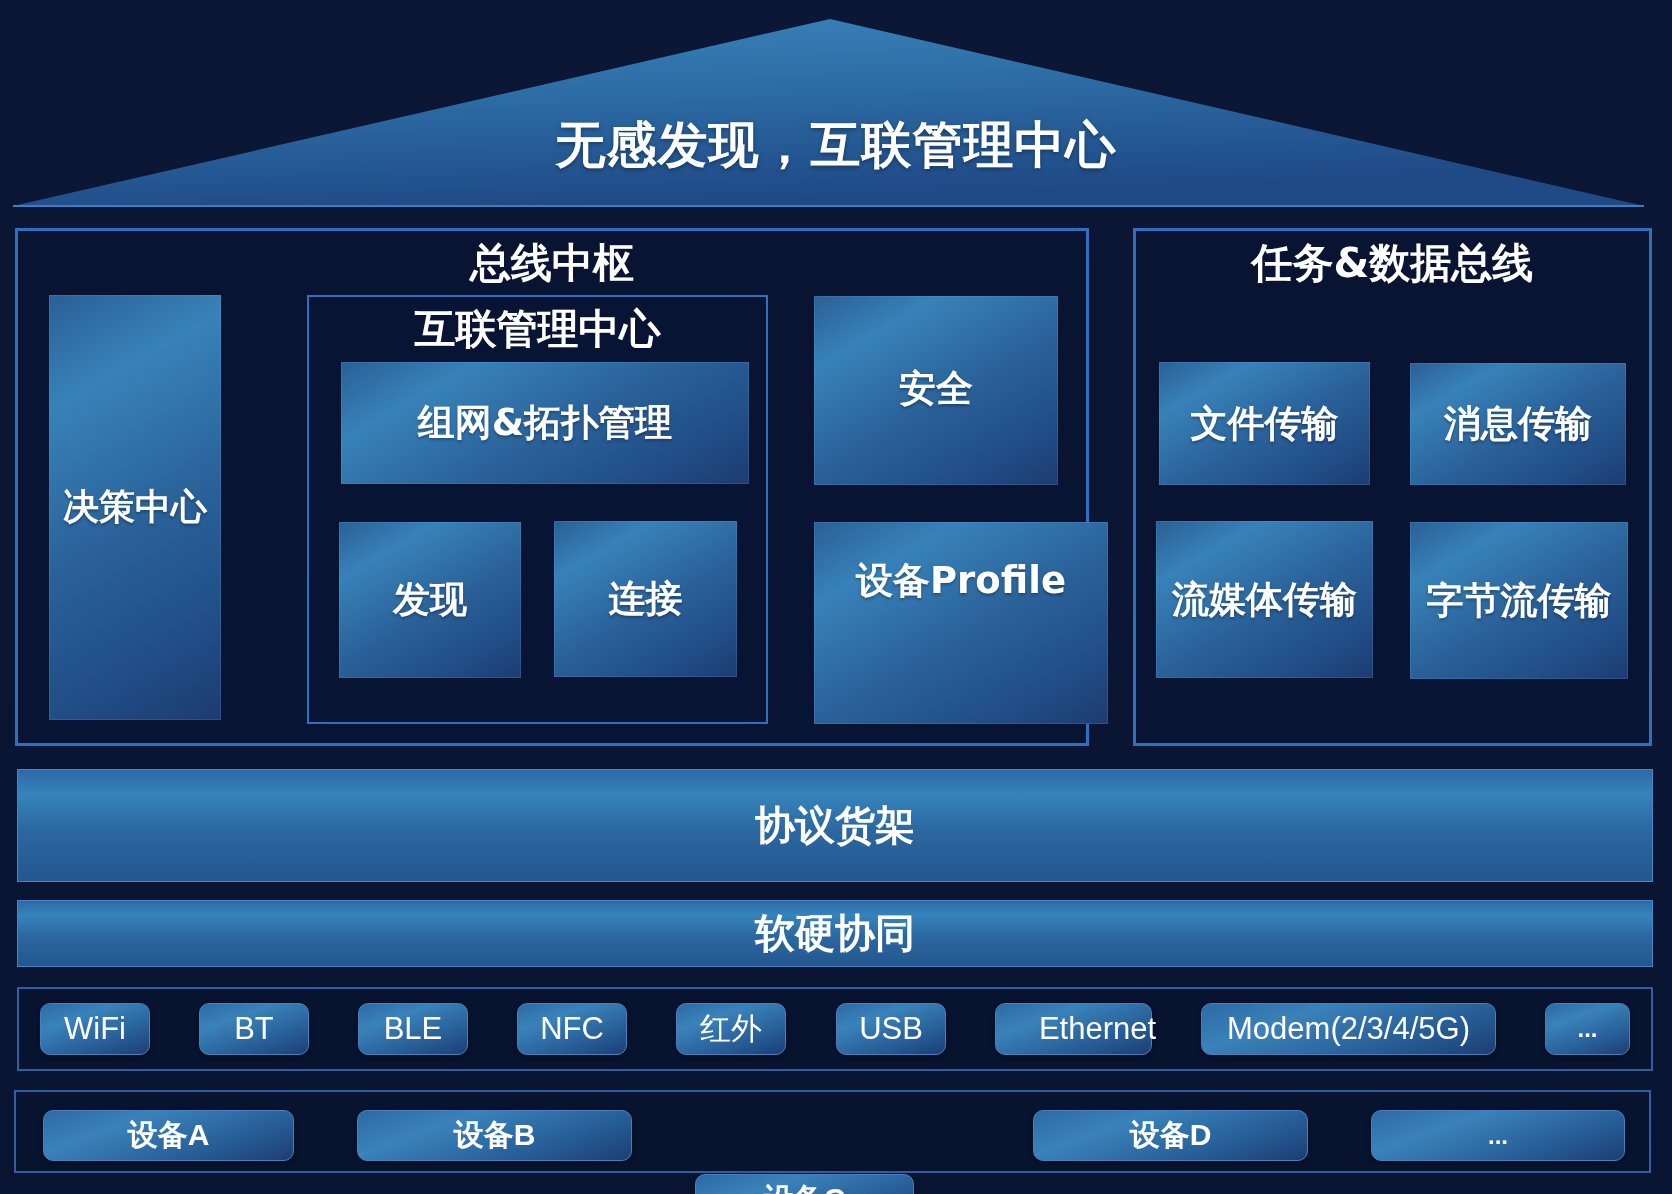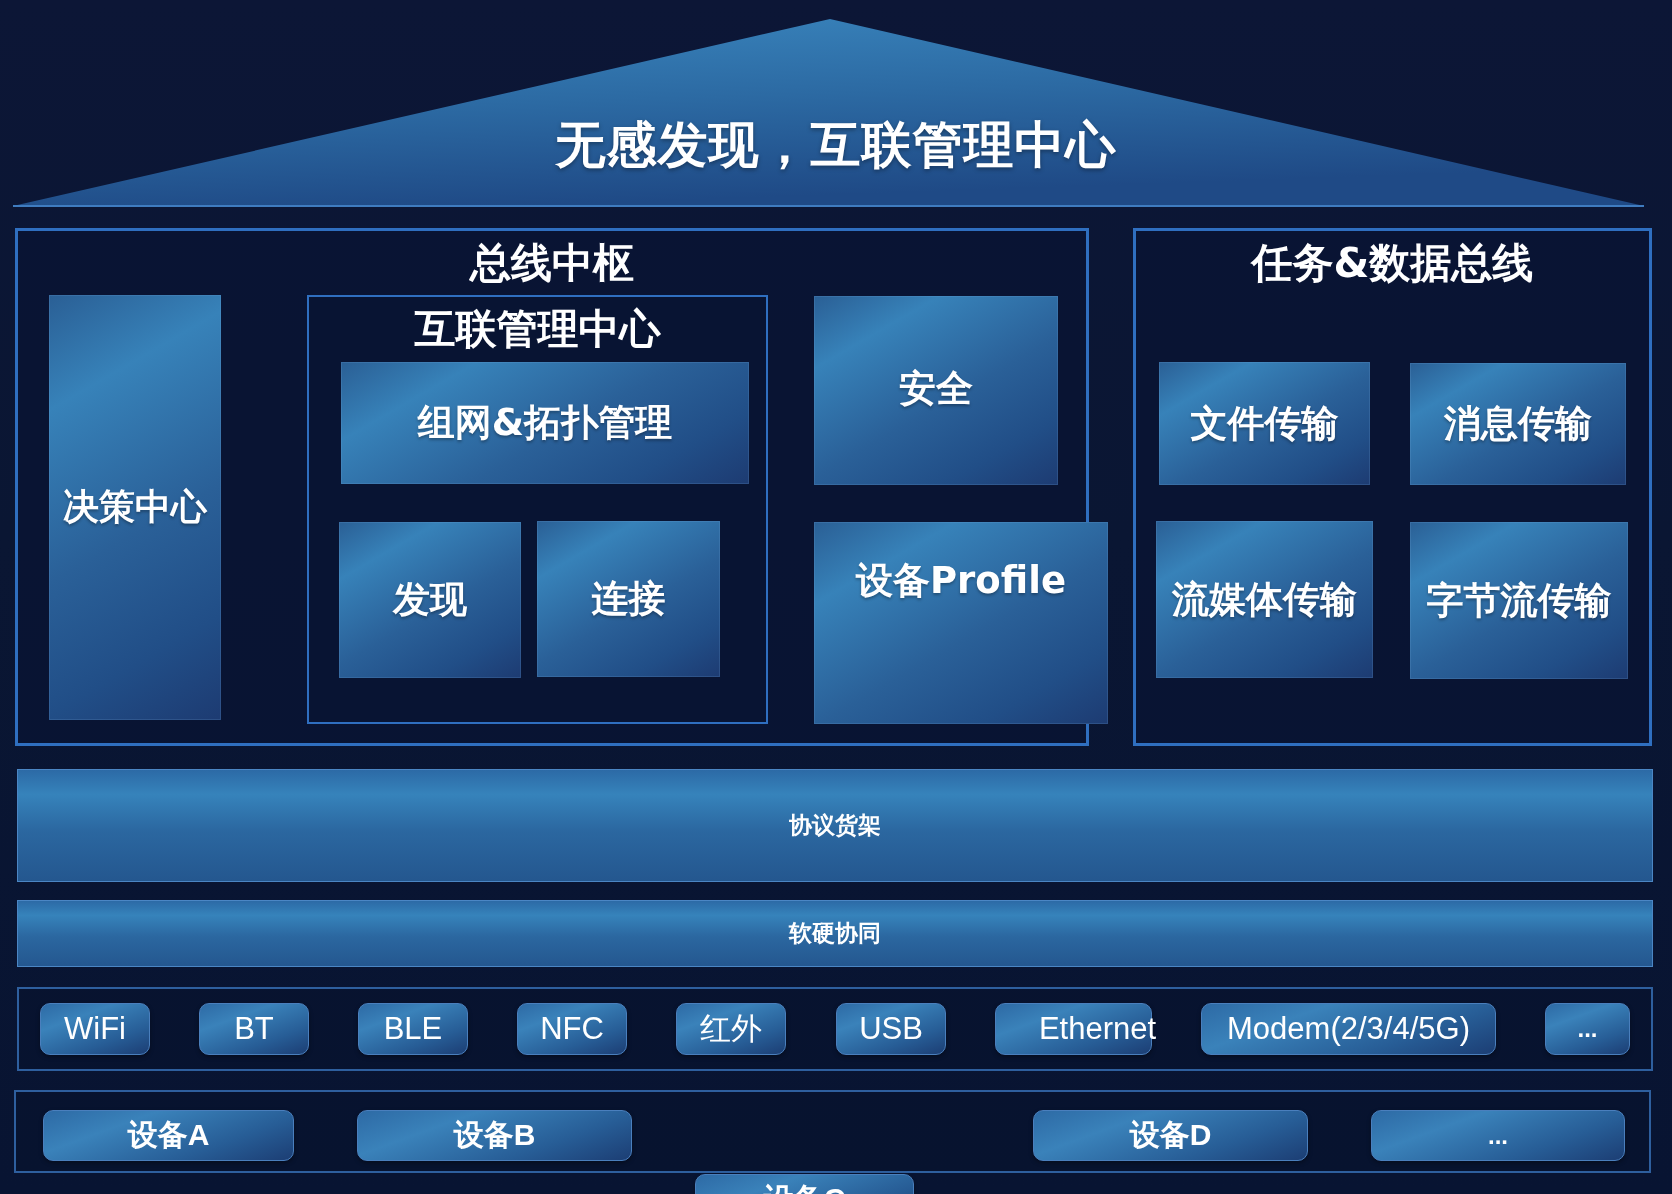--- a/index.html
+++ b/index.html
@@ -21,21 +21,21 @@
   .tile {
     background: linear-gradient(150deg, #2a5f95 0%, #3782b9 22%, #2a6098 55%, #214e87 80%, #1d3b72 100%);
     display:flex; align-items:center; justify-content:center;
     font-weight:bold; text-shadow: 0 2px 3px rgba(0,0,0,0.3);
     box-shadow: inset 0 0 0 1px rgba(120,170,220,0.18);
   }
   .band {
     background: linear-gradient(180deg, #2c6aa6 0%, #3683bb 22%, #2b67a0 55%, #24578f 100%);
     border:1px solid #4b86c4;
     display:flex; align-items:center; justify-content:center;
-    font-size:23px; font-weight:bold;
+    font-size:40px; font-weight:bold;
   }
   .row-box { border:2px solid #2e5f9e; background: rgba(8,18,46,0.55); }
   .chip {
     border-radius:10px;
     background: linear-gradient(160deg, #2d6aa5 0%, #3a82ba 30%, #275d96 70%, #1c3e74 100%);
     border:1px solid #4a7fbd;
     display:flex; align-items:center; justify-content:center;
     font-size:31px; font-family:"Liberation Sans", sans-serif;
     box-shadow: 0 2px 4px rgba(0,0,0,0.35);
   }
@@ -66,21 +66,21 @@
 
 <div class="abs frame" style="left:307px; top:295px; width:461px; height:429px; border-width:2px;"></div>
 <div class="abs frame-title" style="left:307px; top:302px; width:461px;">互联管理中心</div>
 
 <div class="abs tile" style="left:341px; top:362px; width:408px; height:122px; font-size:37px;">
   <span>组网&amp;拓扑管理</span>
 </div>
 <div class="abs tile" style="left:339px; top:522px; width:182px; height:156px; font-size:37px;">
   <span>发现</span>
 </div>
-<div class="abs tile" style="left:537px; top:521px; width:183px; height:156px; font-size:37px;">
+<div class="abs tile" style="left:554px; top:521px; width:183px; height:156px; font-size:37px;">
   <span>连接</span>
 </div>
 
 <div class="abs tile" style="left:814px; top:296px; width:244px; height:189px; font-size:37px; align-items:flex-start; padding-top:68px;">
   <span>安全</span>
 </div>
 <div class="abs tile" style="left:814px; top:522px; width:294px; height:202px; font-size:37px; align-items:flex-start; padding-top:34px;">
   <span>设备Profile</span>
 </div>
 

